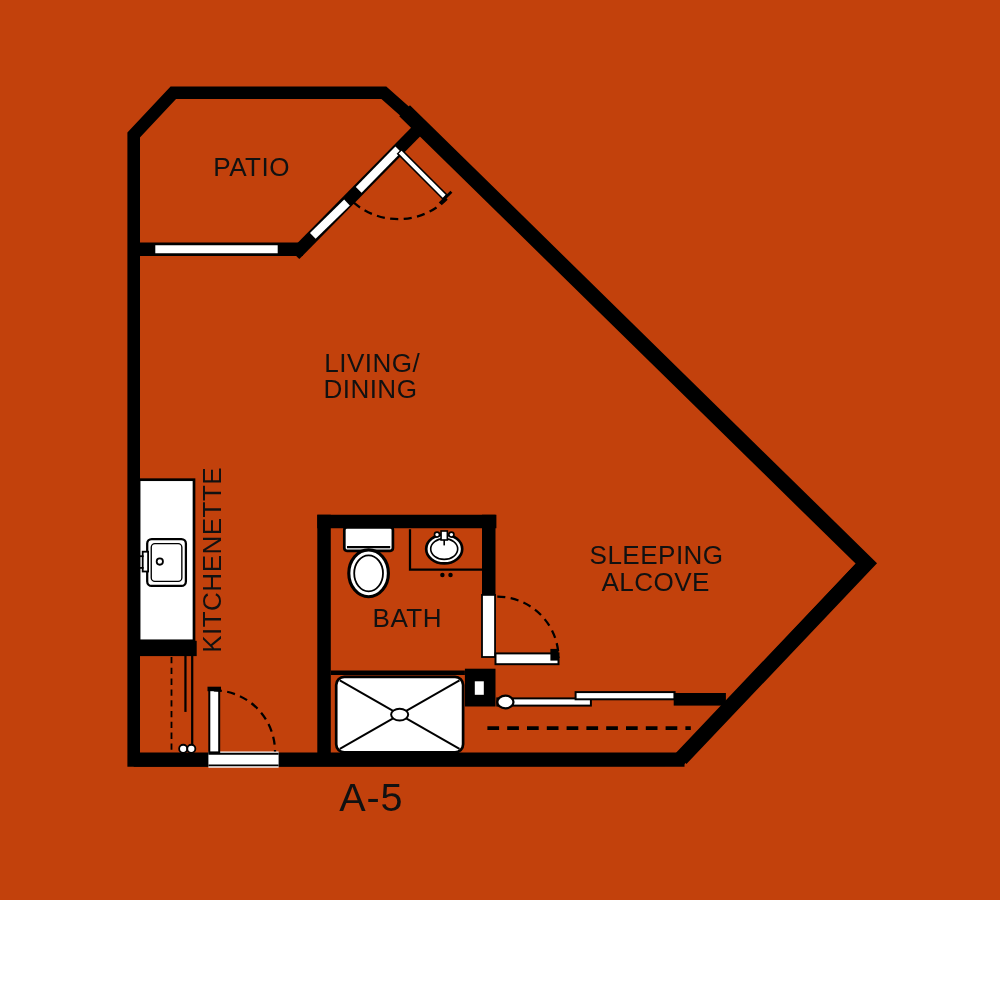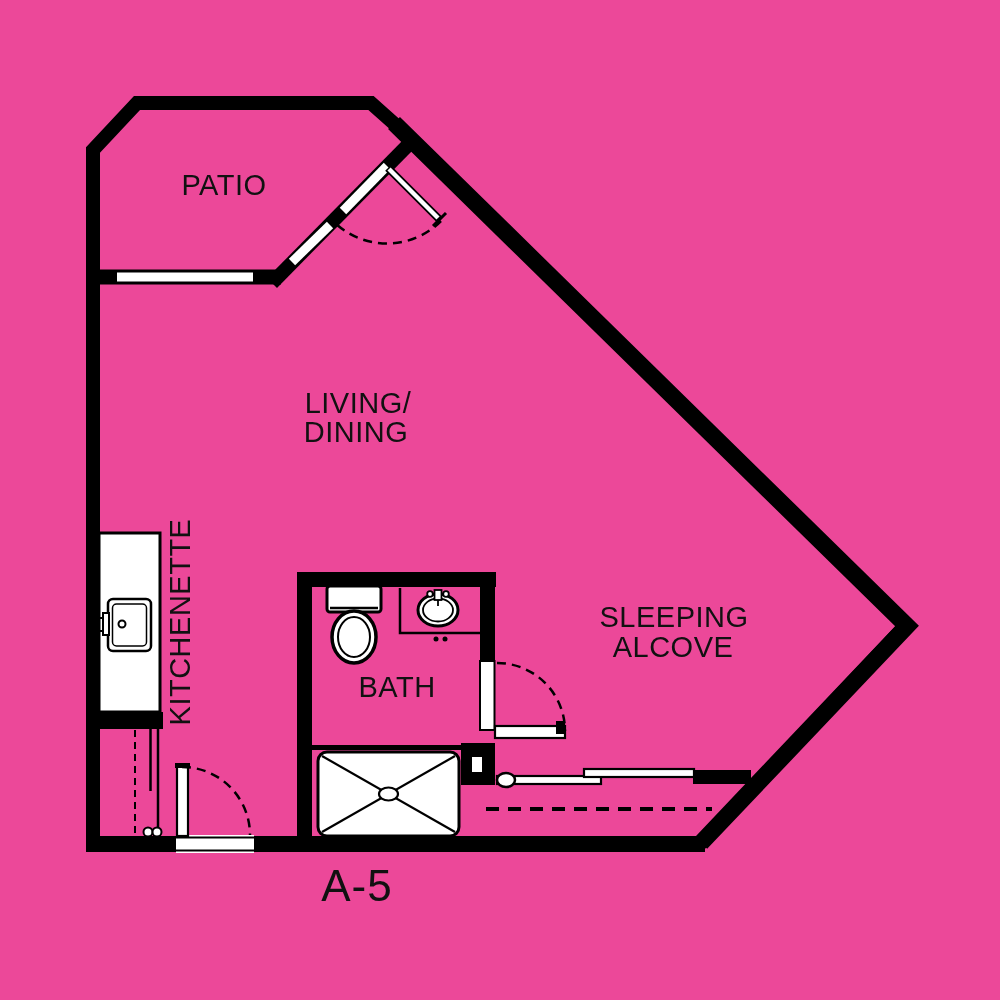--- a/index.html
+++ b/index.html
@@ -1,16 +1,16 @@
 <!DOCTYPE html>
 <html><head>
 <meta charset="utf-8">
 <style>
   html,body{margin:0;padding:0;background:#ffffff;}
-  .stage{position:relative;width:1000px;height:1000px;background:#ec4899;overflow:hidden;}
+  .stage{position:relative;width:1000px;height:900px;background:#c2410c;overflow:hidden;}
   .stage svg{position:absolute;left:0;top:0;width:100%;height:100%;}
   .wall{stroke:#000000;fill:none;stroke-linecap:butt;}
   .whitecut{stroke:#ffffff;fill:none;stroke-linecap:butt;}
   .thin{stroke:#000000;fill:none;}
   .fix{stroke:#000000;fill:#ffffff;}
   .solid{fill:#000000;stroke:none;}
   .arc{stroke:#000000;fill:none;stroke-width:2.5;stroke-dasharray:9 6;}
   .lbl{font-family:"Liberation Sans","DejaVu Sans",sans-serif;fill:#111111;font-size:29px;letter-spacing:0.5px;}
   .lbl-title{font-family:"Liberation Sans","DejaVu Sans",sans-serif;fill:#111111;font-size:44px;font-weight:500;letter-spacing:1px;}
   text{text-anchor:middle;}

